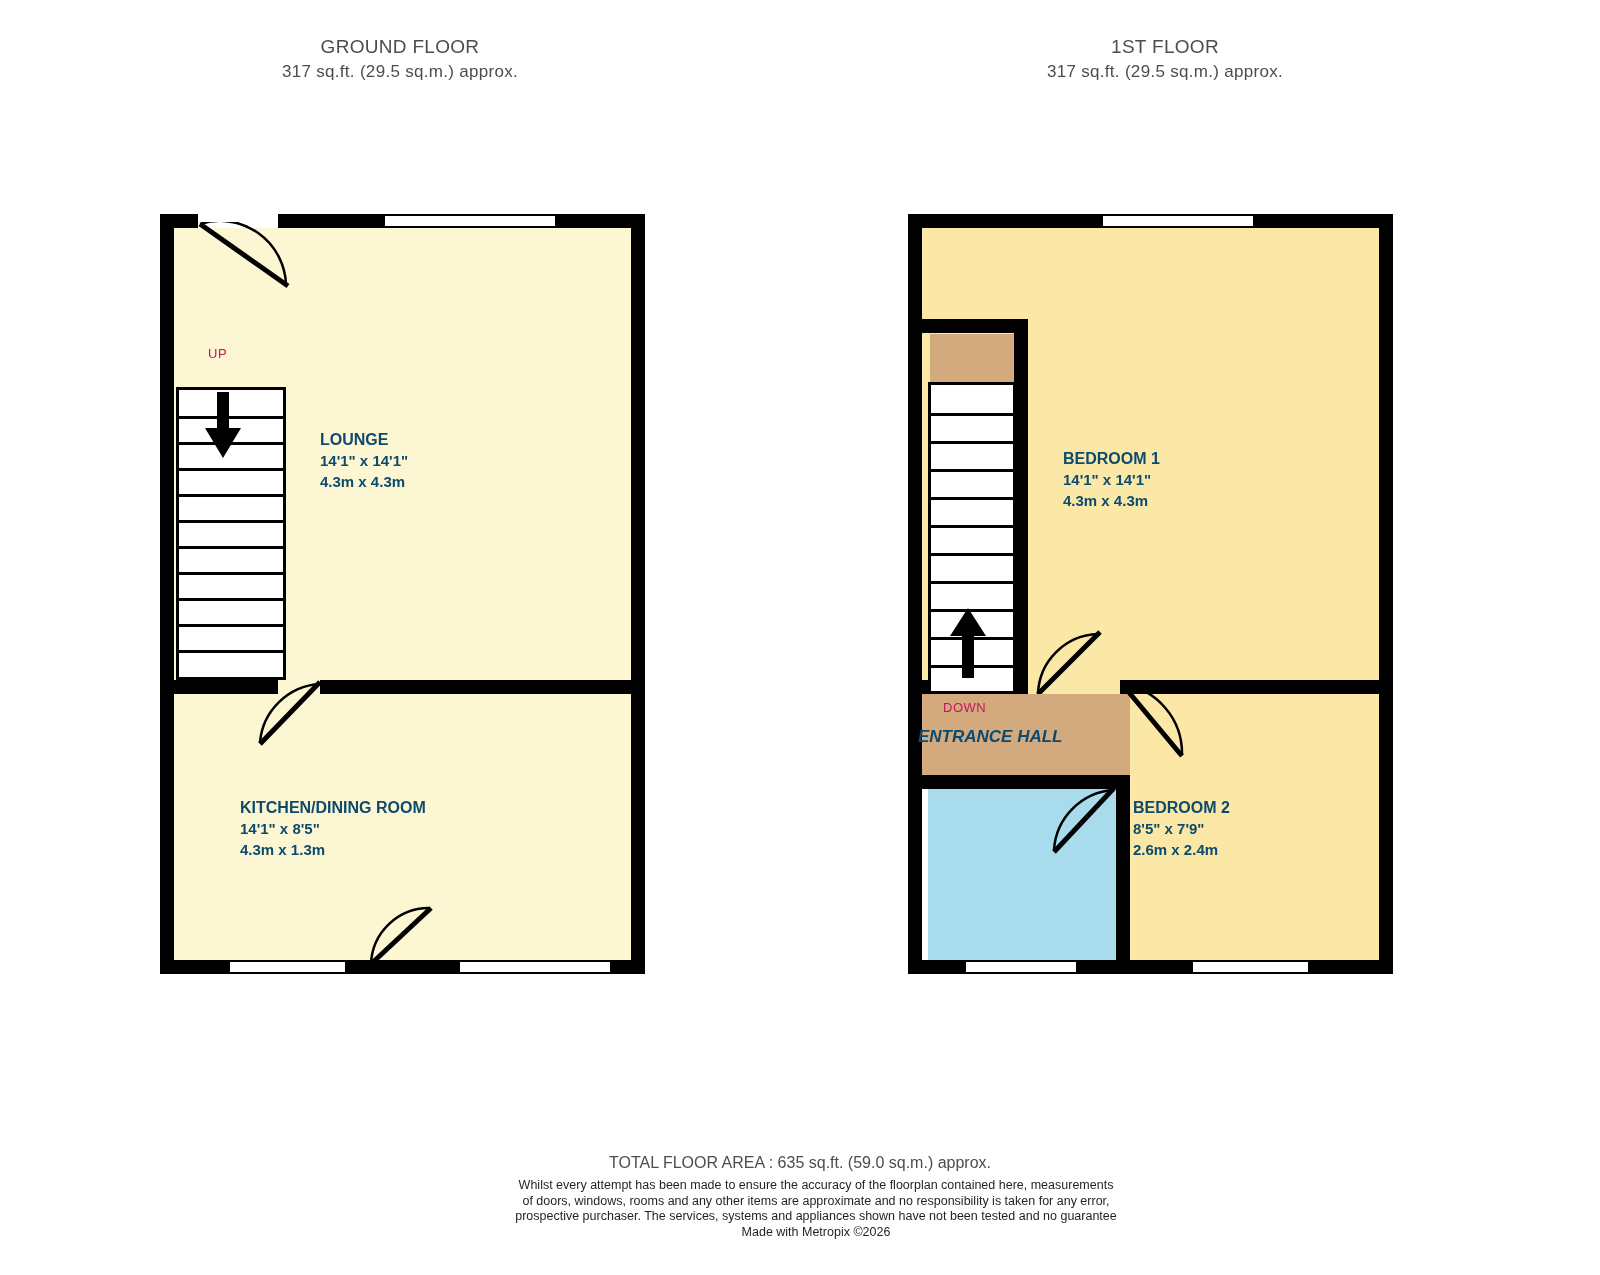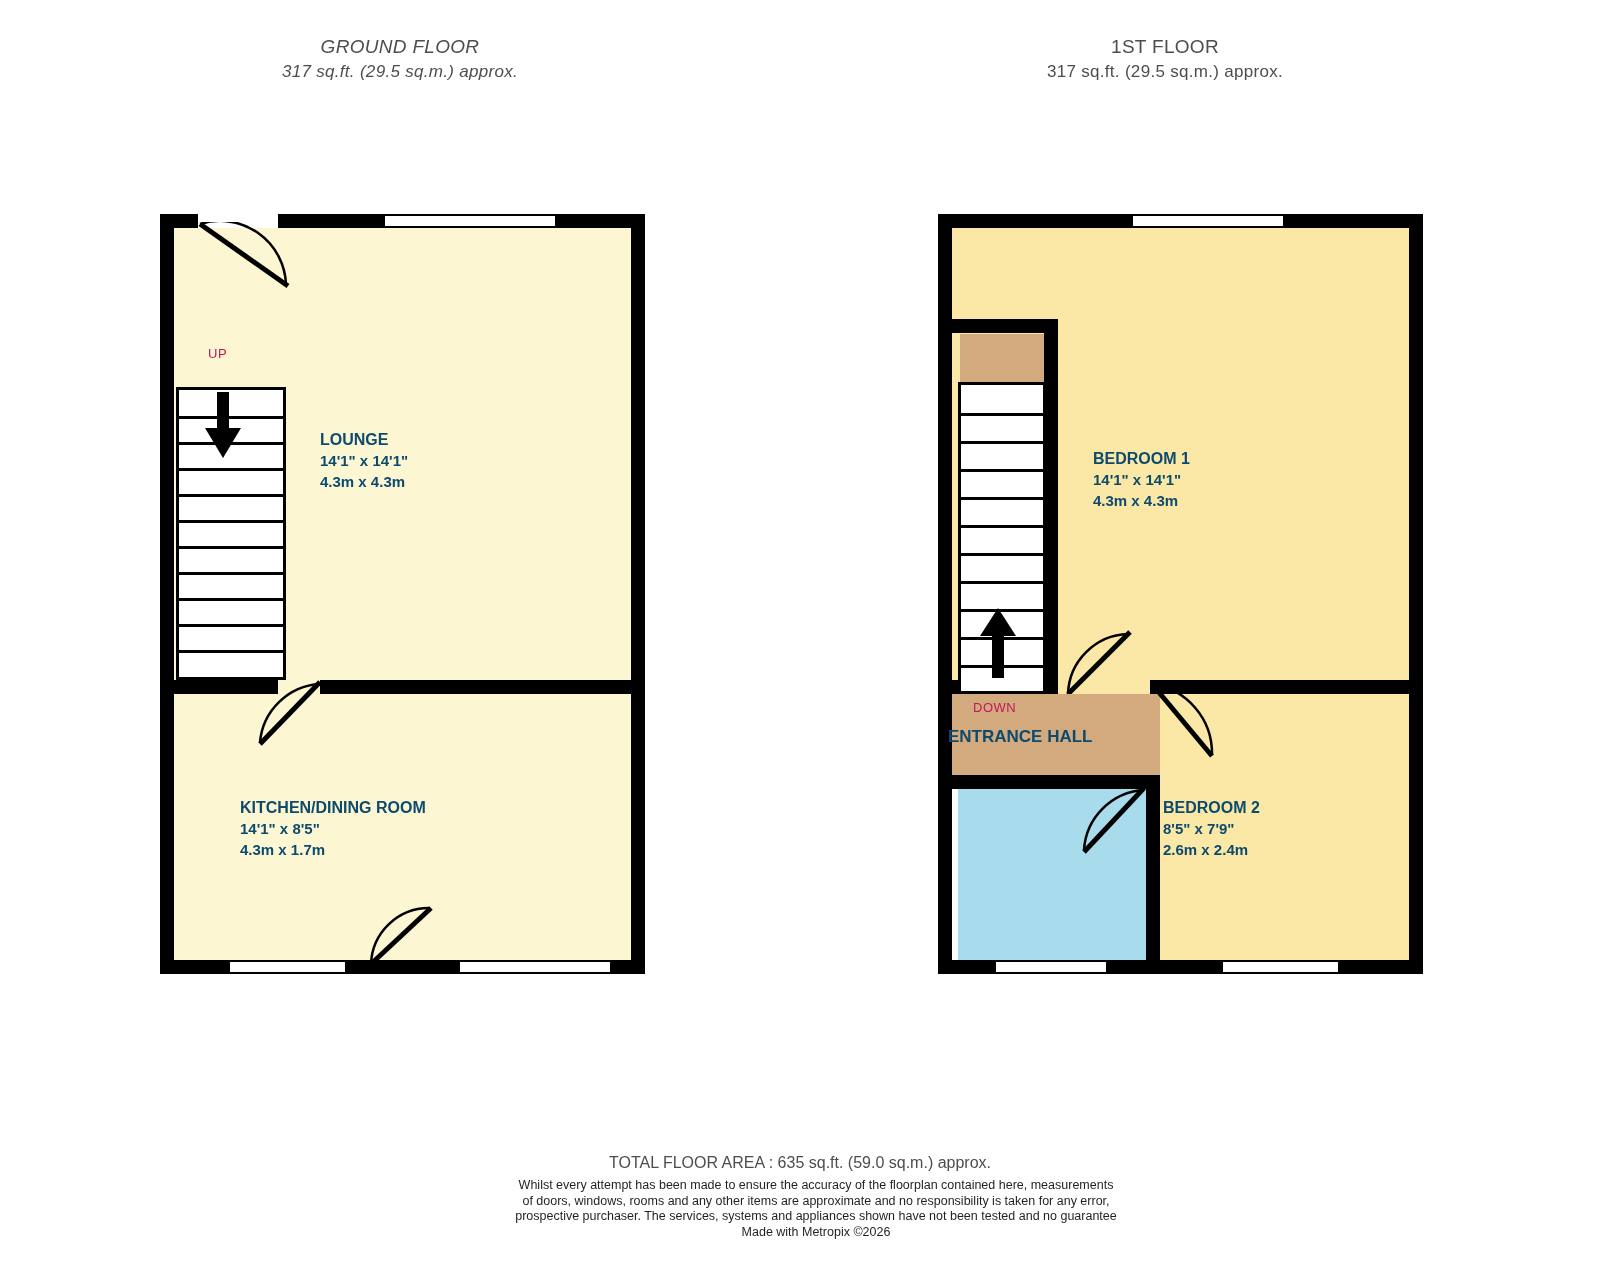--- a/index.html
+++ b/index.html
@@ -108,21 +108,21 @@
     width: 100%;
     text-align: center;
     color: #231f20;
     font-size: 12.5px;
     line-height: 15.5px;
   }
 </style>
 </head>
 <body>
 
-<div class="floor-title" style="left:155px; top:34px; width:490px;font-style:italic;">
+<div class="floor-title" style="left:155px; top:34px; width:490px;">
   <span>GROUND FLOOR</span>
   <span class="area">317 sq.ft. (29.5 sq.m.) approx.</span>
 </div>
 
 <div class="floor-title" style="left:920px; top:34px; width:490px;">
   <span>1ST FLOOR</span>
   <span class="area">317 sq.ft. (29.5 sq.m.) approx.</span>
 </div>
 
 <div class="plan" style="left:160px; top:214px; width:485px; height:760px;">
@@ -183,25 +183,25 @@
 
   <div class="label" style="left:160px; top:215px; width:300px;">
     <span>LOUNGE</span>
     <span class="dim">14'1"  x 14'1"</span>
     <span class="dim">4.3m  x 4.3m</span>
   </div>
 
   <div class="label" style="left:80px; top:583px; width:330px;">
     <span>KITCHEN/DINING ROOM</span>
     <span class="dim">14'1"  x 8'5"</span>
-    <span class="dim">4.3m  x 1.7m</span>
-  </div>
-</div>
-
-<div class="plan" style="left:938px; top:214px; width:404px; height:760px;border-radius:30px;">
+    <span class="dim">4.3m  x 1.3m</span>
+  </div>
+</div>
+
+<div class="plan" style="left:908px; top:214px; width:404px; height:760px;border-radius:30px;">
 
   <div class="room-fill fill-yellow" style="left:10px; top:10px; width:465px; height:470px;"></div>
   <div class="room-fill fill-yellow" style="left:222px; top:480px; width:253px; height:270px;"></div>
   <div class="room-fill fill-blue" style="left:20px; top:575px; width:192px; height:175px;"></div>
   <div class="room-fill fill-cream" style="left:10px; top:480px; width:212px; height:95px;"></div>
 
   <div class="wall" style="left:0px; top:0px; width:485px; height:14px;"></div>
   <div class="wall" style="left:0px; top:0px; width:14px; height:760px;"></div>
   <div class="wall" style="left:471px; top:0px; width:14px; height:760px;"></div>
   <div class="wall" style="left:0px; top:746px; width:485px; height:14px;"></div>
@@ -255,21 +255,21 @@
   </svg>
 
   <div class="label" style="left:155px; top:234px; width:310px;">
     <span>BEDROOM 1</span>
     <span class="dim">14'1"  x 14'1"</span>
     <span class="dim">4.3m  x 4.3m</span>
   </div>
 
   <div class="small-label" style="left:35px; top:486px;">DOWN</div>
 
-  <div class="label" style="left:10px; top:512px; width:216px; font-size:17px;">
+  <div class="label" style="left:10px; top:512px; width:216px; font-size:17px;font-style:italic;">
     <span>ENTRANCE HALL</span>
   </div>
 
   <div class="label" style="left:225px; top:583px; width:250px;">
     <span>BEDROOM 2</span>
     <span class="dim">8'5"  x 7'9"</span>
     <span class="dim">2.6m  x 2.4m</span>
   </div>
 
 </div>

